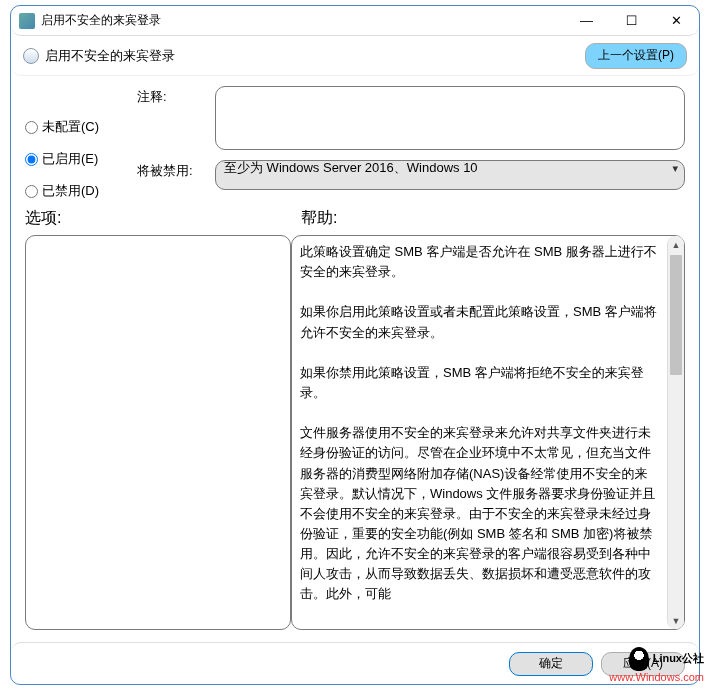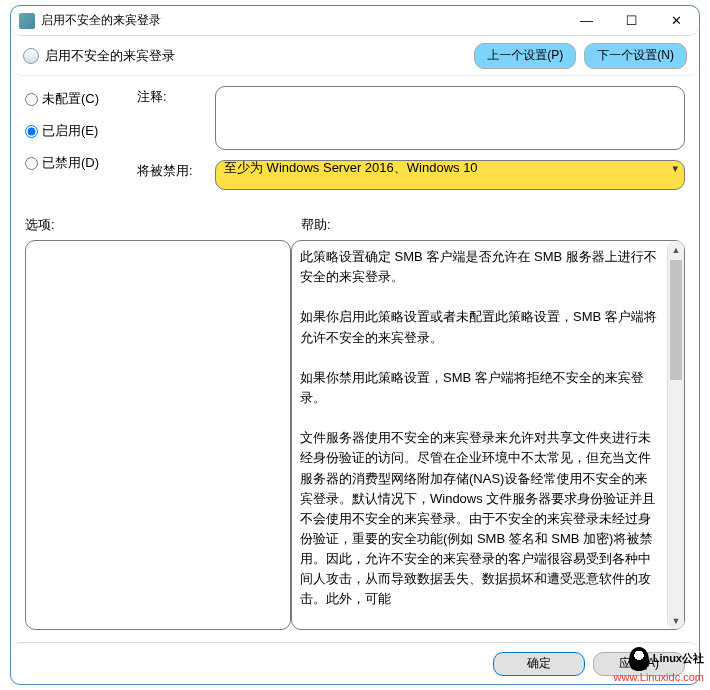--- a/index.html
+++ b/index.html
@@ -78,40 +78,41 @@
   .upper {
     display:flex;
     gap: 12px;
   }
   .radio-col {
     width: 100px;
     display:flex;
     flex-direction:column;
     gap: 14px;
     padding-top: 4px;
+    justify-content: flex-end;
   }
   .radio-row { display:flex; align-items:center; gap:4px; font-size:13px; }
   .radio-row input { margin:0; }
   .fields-col { flex:1; display:flex; flex-direction:column; }
   .field-row { display:flex; align-items:flex-start; gap:8px; margin-bottom:10px; }
   .field-label { width:70px; font-size:13px; padding-top:2px; }
   .comment-box {
     flex:1; height:64px; border:1px solid #7a7a7a; background:#fff;
     font-family: inherit; font-size:12px; resize:none; padding:2px 4px;
   }
   .platform-select {
     flex:1; display:flex; align-items:center; justify-content:space-between;
-    height:30px; border:1px solid #7a7a7a; background:#fde047;
+    height:30px; border:1px solid #7a7a7a; background:#e5e5e5;
     padding:0 6px 14px 8px; font-size:13px;
   }
   .platform-select .chev { font-size:11px; color:#333; }
   .mid-labels {
     display:flex;
-    margin-top:16px;
-    font-size:13px;
+    margin-top:8px;
+    font-size:16px;
   }
   .mid-labels .opt-label { width: 276px; }
   .panes {
     flex:1;
     display:flex;
     margin-top:6px;
     min-height:0;
   }
   .options-pane {
     width: 266px;
@@ -154,21 +155,21 @@
   .footer {
     height:42px;
     border-top:1px solid #ddd;
     display:flex;
     align-items:center;
     justify-content:flex-end;
     padding:0 14px;
     gap:8px;
   }
   .footer button {
-    height:24px; width:92px;
+    height:24px; width:84px;
     border:1px solid #adadad;
     background:#e1e1e1;
     font-size:12px;
     font-family: inherit;
     cursor:pointer;
   }
   .footer button.primary { border-color:#0078d7; }
   .watermark {
     position:absolute; right:6px; bottom:6px;
     font-size:11px; color:#e33; text-align:center; line-height:1.2;
@@ -194,21 +195,20 @@
       <div class="winbtn">☐</div>
       <div class="winbtn close">✕</div>
     </div>
   </div>
 
   <div class="toolbar">
     <div class="doc-icon"></div>
     <div class="policy-name">启用不安全的来宾登录</div>
     <div class="spacer"></div>
     <button class="navbtn">上一个设置(P)</button>
-    <button class="navbtn">下一个设置(N)</button>
   </div>
 
   <div class="body-area">
 
     <div class="upper">
       <div class="radio-col">
         <label class="radio-row">
           <input type="radio" name="state" style="">
           <span>未配置(C)</span>
         </label>
@@ -269,14 +269,14 @@
     <button>应用(A)</button>
   </div>
 
 </div>
 
 <div class="watermark">
   <div class="logo">
     <span class="penguin"></span>
     <span>Linux公社</span>
   </div>
-  <div>www.Linuxidc.com</div>
+  <div>www.Windows.com</div>
 </div>
 
 </body></html>

